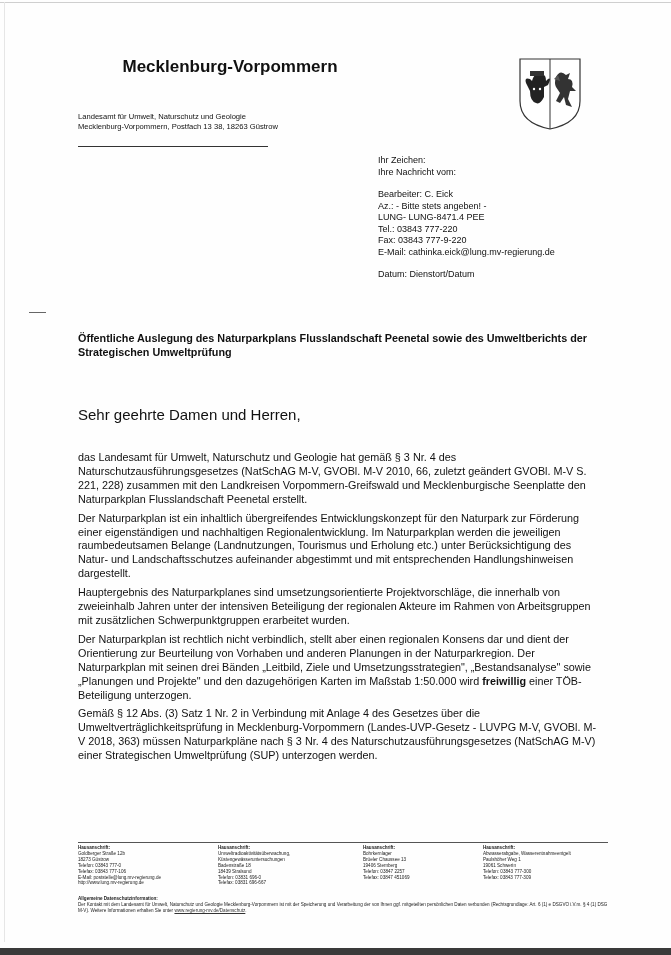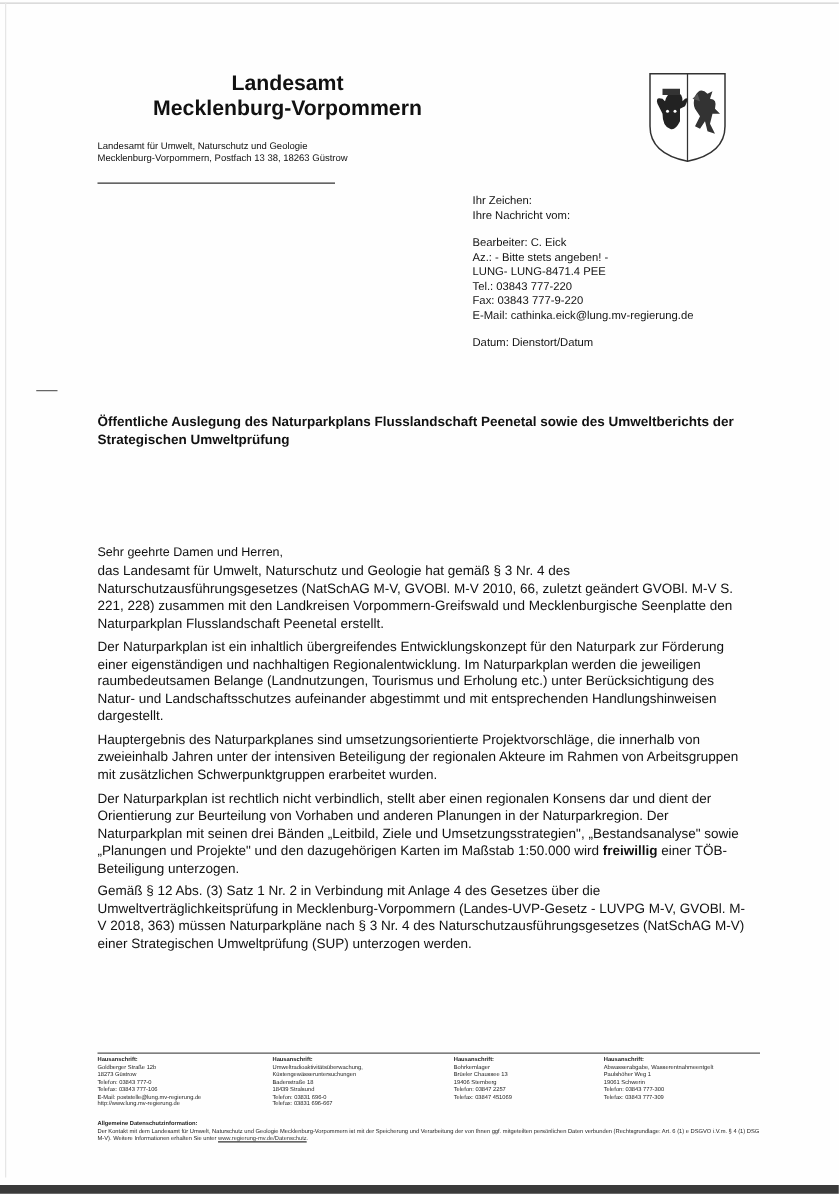--- a/index.html
+++ b/index.html
@@ -16,39 +16,38 @@
   .sender-rule { position:absolute; left:78px; top:146px; width:190px; height:1px; background:#333; }
 
   .crest { position:absolute; left:518px; top:57px; width:64px; height:74px; }
 
   .refblock { position:absolute; left:378px; top:155px; font-size:9px; line-height:11.5px; color:#111; }
   .refblock .gap { height:11px; }
 
   .margin-mark { position:absolute; left:29px; top:312px; width:17px; height:1px; background:#666; }
 
   .subject { position:absolute; left:78px; top:331px; width:510px; font-weight:bold; font-size:10.8px; line-height:14px; }
-  .salutation { position:absolute; left:78px; top:406px; font-size:10px;margin-top:31px; }
+  .salutation { position:absolute; left:78px; top:406px; font-size:15px; }
   .body { position:absolute; left:78px; top:451px; width:520px; font-size:10.8px; line-height:13.9px; }
   .body p { margin:0 0 5px 0; }
 
   .footer { position:absolute; left:78px; top:843px; width:530px; font-size:4.6px; line-height:5.9px; color:#222; }
   .footer-rule { position:absolute; left:78px; top:842px; width:530px; height:1px; background:#555; }
   .fcol { position:absolute; top:2px; }
   .fcol b { font-weight:bold; }
   .privacy { position:absolute; left:78px; top:896px; width:530px; font-size:4.6px; line-height:5.9px; color:#222; }
   .privacy a { color:#333; text-decoration:underline; }
 </style>
 </head>
 <body>
 
 <div class="topline"></div>
 <div class="leftline"></div>
 
 <div class="org">
-  <div>Landesamt</div>
   <div>Mecklenburg-Vorpommern</div>
 </div>
 
 <div class="sender">
   <div>Landesamt für Umwelt, Naturschutz und Geologie</div>
   <div>Mecklenburg-Vorpommern, Postfach 13 38, 18263 Güstrow</div>
 </div>
 <div class="sender-rule"></div>
 
 <svg class="crest" viewBox="0 0 64 74">

